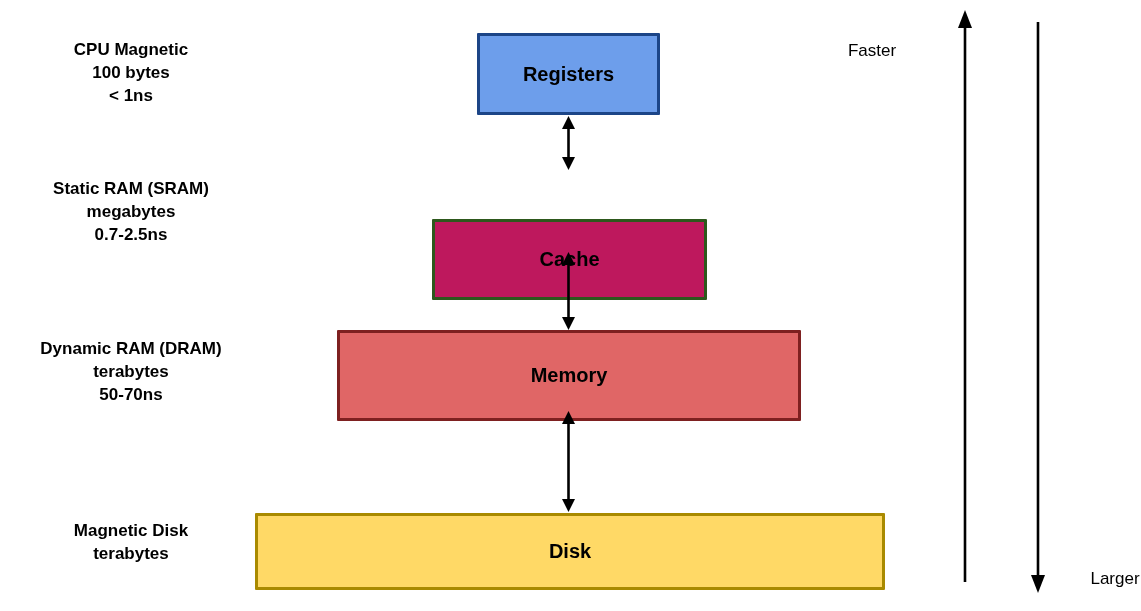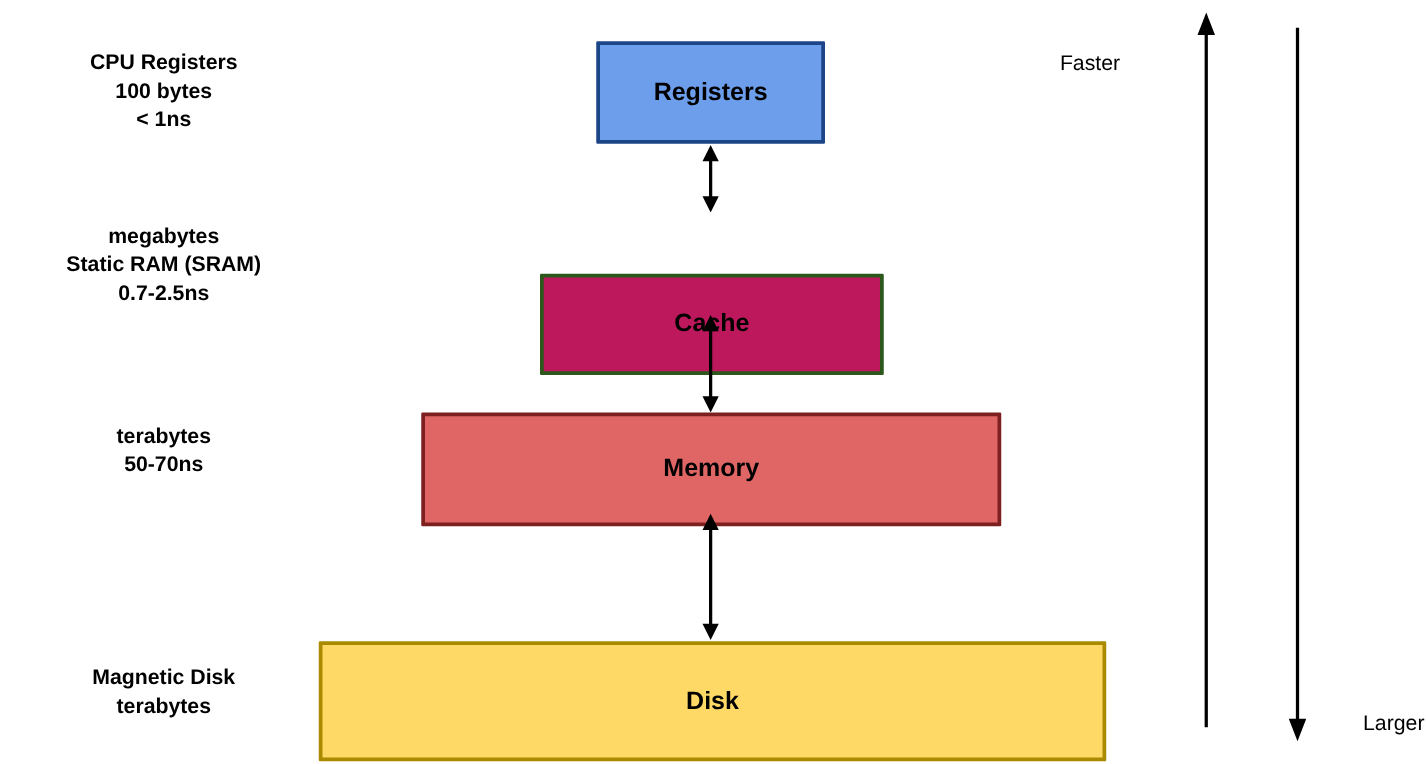--- a/index.html
+++ b/index.html
@@ -29,55 +29,56 @@
     border-radius: 1px;
     display: flex;
     align-items: center;
     justify-content: center;
     font-size: 20px;
     font-weight: bold;
   }
   .box-registers { left: 477px; top: 33px;  width: 183px; height: 82px; }
   .box-cache     { left: 432px; top: 171px; width: 275px; height: 81px; }
   .box-memory    { left: 337px; top: 330px; width: 464px; height: 91px; }
-  .box-disk      { left: 255px; top: 513px; width: 630px; height: 96px; }
+  .box-disk      { left: 255px; top: 513px; width: 630px; height: 77px; }
   .connector { position: absolute; left: 560px; }
   .axis-arrow { position: absolute; }
   .arrow-line { stroke: var(--arrow-color, #000); stroke-width: 2.6; }
   .arrow-head { fill: var(--arrow-color, #000); }
   .axis-label {
     position: absolute;
     font-size: 17px;
     font-weight: normal;
     text-align: center;
     white-space: nowrap;
   }
   .label-faster { left: 816px; top: 41px;  width: 112px; }
   .label-larger { left: 1070px; top: 569px; width: 90px; }
 </style>
 </head>
 <body>
 
 <div class="canvas" style="--arrow-color: #000000; --text-color: #000000; --bg: #ffffff;">
 
   <div class="side-label" style="top:38px;">
-    <div>CPU Registers</div>
+    <div>CPU Magnetic</div>
     <div>100 bytes</div>
     <div>&lt; 1ns</div>
   </div>
   <div class="side-label" style="top:177px;">
+    <div>Static RAM (SRAM)</div>
     <div>megabytes</div>
-    <div>Static RAM (SRAM)</div>
     <div>0.7-2.5ns</div>
   </div>
   <div class="side-label" style="top:337px;">
+    <div>Dynamic RAM (DRAM)</div>
     <div>terabytes</div>
     <div>50-70ns</div>
   </div>
-  <div class="side-label" style="top:530px;">
+  <div class="side-label" style="top:519px;">
     <div>Magnetic Disk</div>
     <div>terabytes</div>
   </div>
 
   <div class="level-box box-registers" style="background-color: rgb(109, 158, 235); border-color: rgb(28, 69, 135);">
     <span>Registers</span>
   </div>
   <div class="level-box box-cache" style="background-color: #be185d; border-color: rgb(45, 88, 28); margin-top: 48px;">
     <span>Cache</span>
   </div>

